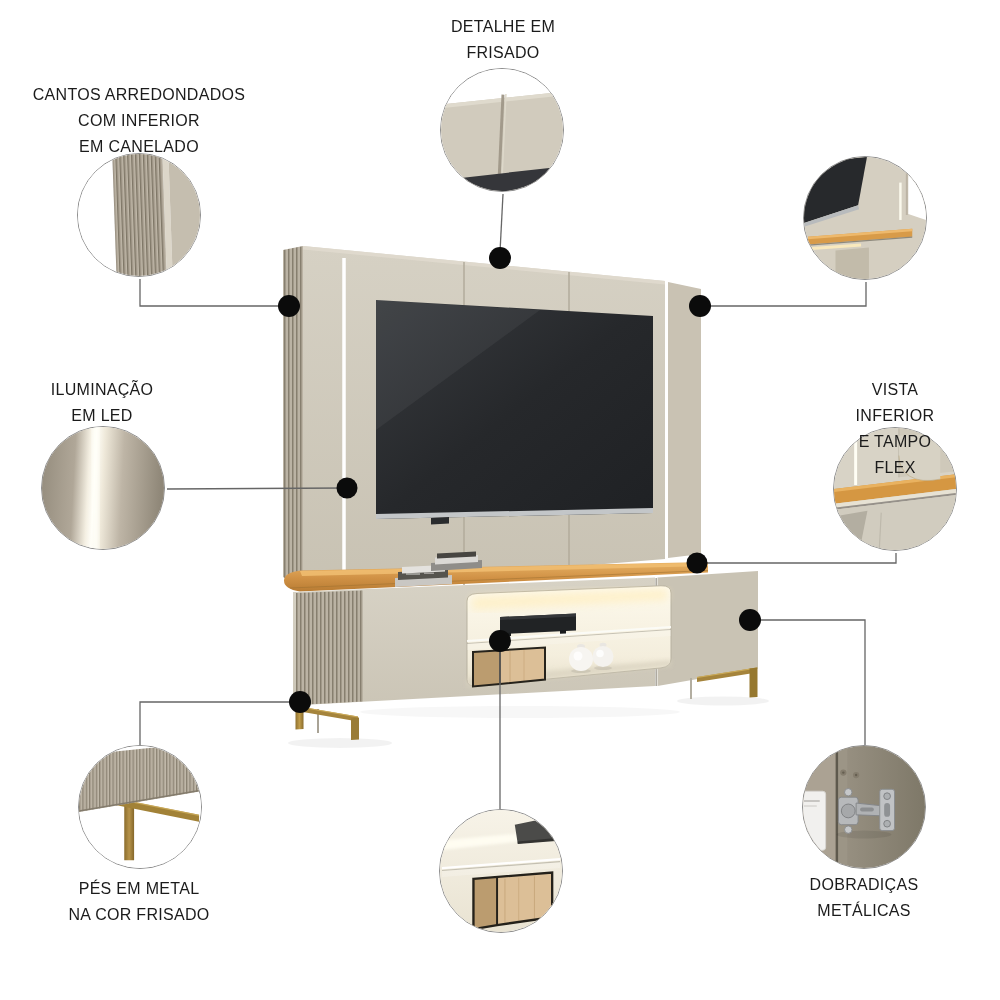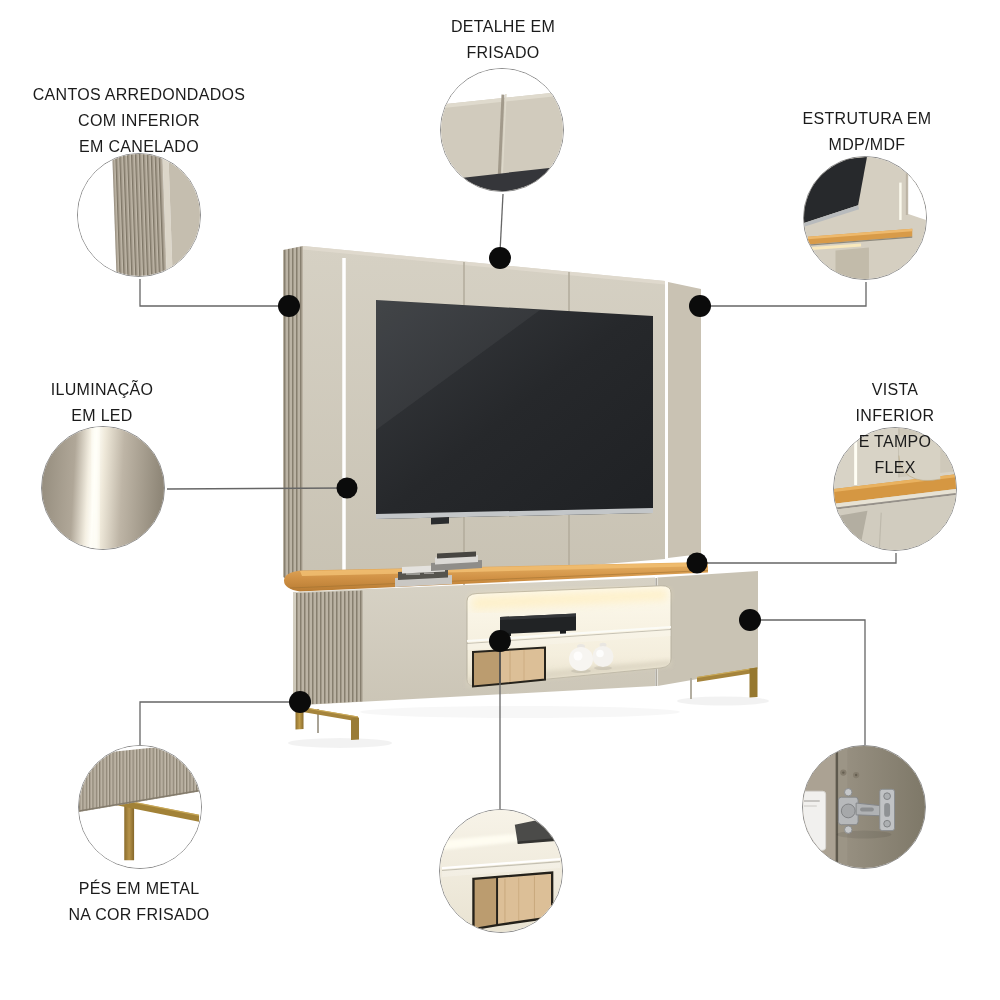--- a/index.html
+++ b/index.html
@@ -368,22 +368,22 @@
         <rect x="82.5" y="58" width="6" height="14" rx="3" fill="#8f9294"></rect>
       </g>
     </svg>
   </div>
 
   <div class="callout-label" id="lbl-frisado">DETALHE EM
 FRISADO</div>
   <div class="callout-label" id="lbl-canelado">CANTOS ARREDONDADOS
 COM INFERIOR
 EM CANELADO</div>
-  <div class="callout-label" id="lbl-estrutura">ESTRUTURA EM
-MDP/MDF</div>
   <div class="callout-label" id="lbl-led">ILUMINAÇÃO
 EM LED</div>
   <div class="callout-label" id="lbl-vista">VISTA INFERIOR
 E TAMPO FLEX</div>
   <div class="callout-label" id="lbl-pes">PÉS EM METAL
 NA COR FRISADO</div>
+  <div class="callout-label" id="lbl-dobradicas">DOBRADIÇAS
+METÁLICAS</div>
 
 </div>
 
 </body></html>

